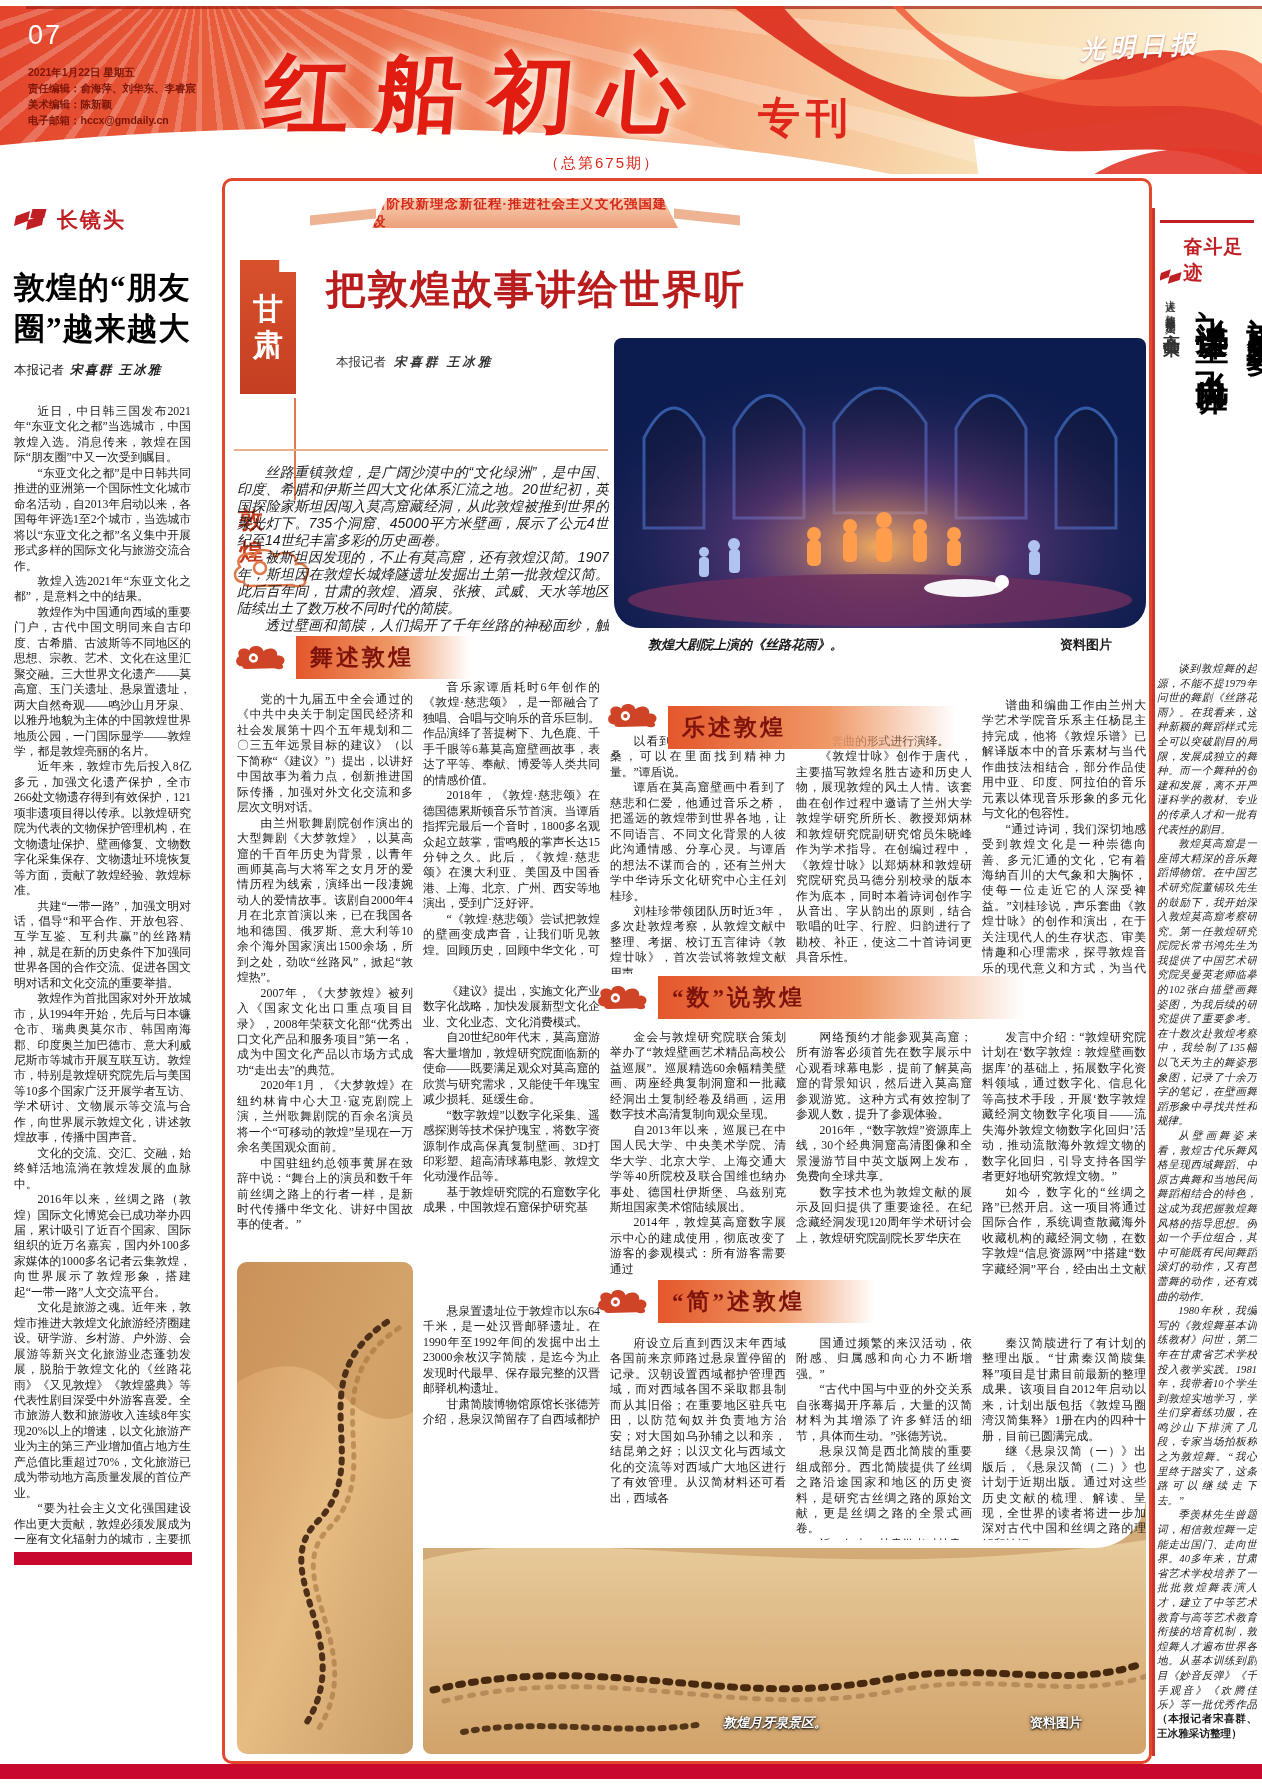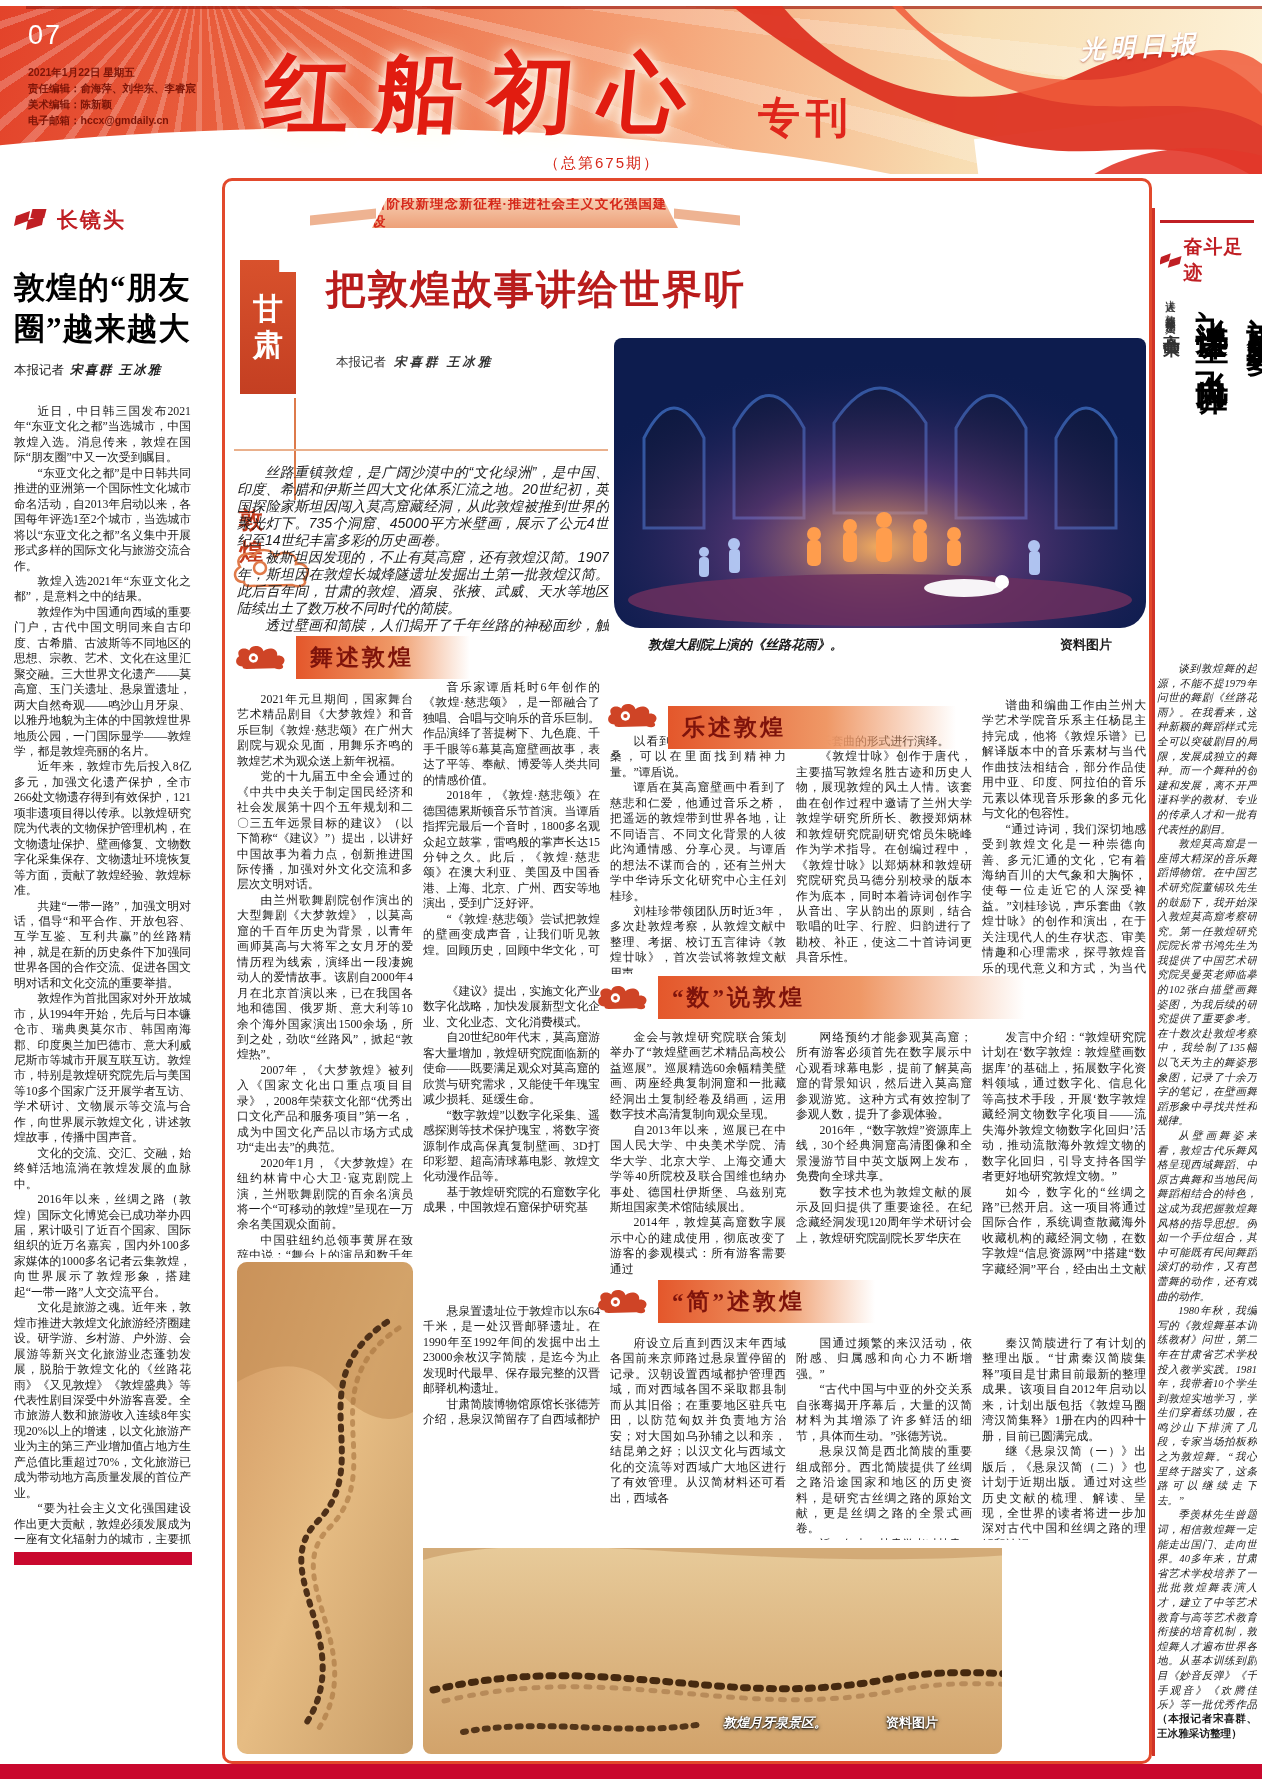--- a/index.html
+++ b/index.html
@@ -66,29 +66,29 @@
   
   .shdr{position:absolute;display:flex;align-items:center;gap:8px;z-index:6;}
   .shdr .box{background:linear-gradient(90deg,#e4572b 0%,#ef9866 55%,rgba(250,216,196,0) 100%);
         color:#7e130b;font-weight:900;font-size:23px;letter-spacing:3px;padding:6px 56px 6px 14px;
         font-family:"Liberation Serif",serif;}
   
   .col{position:absolute;overflow:hidden;font-family:"Liberation Serif",serif;font-size:11.8px;
         line-height:15.45px;text-align:justify;z-index:5;}
   
   .photoA{position:absolute;left:237px;top:1262px;width:176px;height:492px;border-radius:10px;overflow:hidden;z-index:1;}
-  .photoB{position:absolute;left:423px;top:1500px;width:579px;height:254px;overflow:hidden;z-index:1;border-radius:0 0 8px 8px;}
+  .photoB{position:absolute;left:423px;top:1500px;width:723px;height:254px;overflow:hidden;z-index:1;border-radius:0 0 8px 8px;}
   .panel{position:absolute;left:415px;top:1262px;width:731px;height:286px;background:#fff;border-radius:0 0 52px 0;z-index:2;}
   .p2cap{position:absolute;bottom:22px;font-size:13px;font-weight:bold;color:#fff;
         font-family:"Liberation Serif",serif;font-style:italic;text-shadow:0 1px 2px #000,0 0 4px rgba(0,0,0,.8);z-index:3;}
   .p2c1{left:300px;} .p2c2{right:64px;font-style:normal;font-weight:900;}
   
   .sb-vrule{position:absolute;left:1152px;top:208px;width:3px;height:1548px;background:#d03327;}
   .sb-hr{position:absolute;left:1160px;top:220px;width:94px;height:3px;background:#c01f24;}
-  .sb-badge{position:absolute;left:1160px;top:234px;display:flex;align-items:center;}
+  .sb-badge{position:absolute;left:1160px;top:234px;display:flex;align-items:flex-end;}
   .sb-badge .bt{font-size:19px;font-weight:900;color:#c01f24;letter-spacing:1px;}
   .vtitle{position:absolute;left:1156px;top:292px;height:378px;writing-mode:vertical-rl;z-index:2;}
   .vtitle .t{font-family:"Liberation Serif",serif;font-weight:900;font-size:33px;color:#000;letter-spacing:4px;margin-left:6px;}
   .vtitle .sp{font-size:10.5px;color:#333;margin-left:4px;letter-spacing:1px;}
   .vtitle .sp b{font-size:17px;letter-spacing:3px;}
   .sb-body{position:absolute;left:1157px;top:662px;width:100px;height:1050px;overflow:hidden;
         font-family:"Liberation Serif",serif;font-style:italic;font-size:10.6px;line-height:14.6px;text-align:justify;}
   .sb-body p{margin:0;text-indent:2em;}
   .sb-sig{position:absolute;left:1157px;top:1712px;width:100px;background:#fff;z-index:3;
         font-family:"Liberation Serif",serif;font-weight:bold;font-size:10.6px;line-height:14.6px;text-align:justify;}
@@ -242,21 +242,20 @@
   <div class="shdr" style="left:596px;top:976px;justify-content:flex-end;">
     <svg width="54" height="26" viewBox="0 0 64 30">
       <path d="M10 25 C2 25 0 17 6 13 C2 5 12 1 18 6 C20 -1 33 -1 35 7 C41 1 53 4 51 12 C59 11 63 18 57 23 C61 27 55 30 48 27 L15 28 C12 28 10 27 10 25 Z" fill="#cf4426"></path>
       <circle cx="23" cy="15" r="5.5" fill="#fff"></circle>
         <circle cx="23" cy="15" r="2.5" fill="#cf4426"></circle>
     </svg>
     <div class="box" style="padding-right:220px;">“数”说敦煌</div>
   </div>
 
   <div class="col" style="left:237px;top:692px;width:176px;height:566px;">
-      <p>2021年元旦期间，国家舞台艺术精品剧目《大梦敦煌》和音乐巨制《敦煌·慈悲颂》在广州大剧院与观众见面，用舞乐齐鸣的敦煌艺术为观众送上新年祝福。</p>
       <p>党的十九届五中全会通过的《中共中央关于制定国民经济和社会发展第十四个五年规划和二〇三五年远景目标的建议》（以下简称“《建议》”）提出，以讲好中国故事为着力点，创新推进国际传播，加强对外文化交流和多层次文明对话。</p>
       <p>由兰州歌舞剧院创作演出的大型舞剧《大梦敦煌》，以莫高窟的千百年历史为背景，以青年画师莫高与大将军之女月牙的爱情历程为线索，演绎出一段凄婉动人的爱情故事。该剧自2000年4月在北京首演以来，已在我国各地和德国、俄罗斯、意大利等10余个海外国家演出1500余场，所到之处，劲吹“丝路风”，掀起“敦煌热”。</p>
       <p>2007年，《大梦敦煌》被列入《国家文化出口重点项目目录》，2008年荣获文化部“优秀出口文化产品和服务项目”第一名，成为中国文化产品以市场方式成功“走出去”的典范。</p>
       <p>2020年1月，《大梦敦煌》在纽约林肯中心大卫·寇克剧院上演，兰州歌舞剧院的百余名演员将一个“可移动的敦煌”呈现在一万余名美国观众面前。</p>
       <p>中国驻纽约总领事黄屏在致辞中说：“舞台上的演员和数千年前丝绸之路上的行者一样，是新时代传播中华文化、讲好中国故事的使者。”</p>
     </div>
   <div class="col" style="left:423px;top:680px;width:177px;height:296px;">
       <p>音乐家谭盾耗时6年创作的《敦煌·慈悲颂》，是一部融合了独唱、合唱与交响乐的音乐巨制。作品演绎了菩提树下、九色鹿、千手千眼等6幕莫高窟壁画故事，表达了平等、奉献、博爱等人类共同的情感价值。</p>
       <p>2018年，《敦煌·慈悲颂》在德国德累斯顿音乐节首演。当谭盾指挥完最后一个音时，1800多名观众起立鼓掌，雷鸣般的掌声长达15分钟之久。此后，《敦煌·慈悲颂》在澳大利亚、美国及中国香港、上海、北京、广州、西安等地演出，受到广泛好评。</p>
       <p>“《敦煌·慈悲颂》尝试把敦煌的壁画变成声音，让我们听见敦煌。回顾历史，回顾中华文化，可</p>

